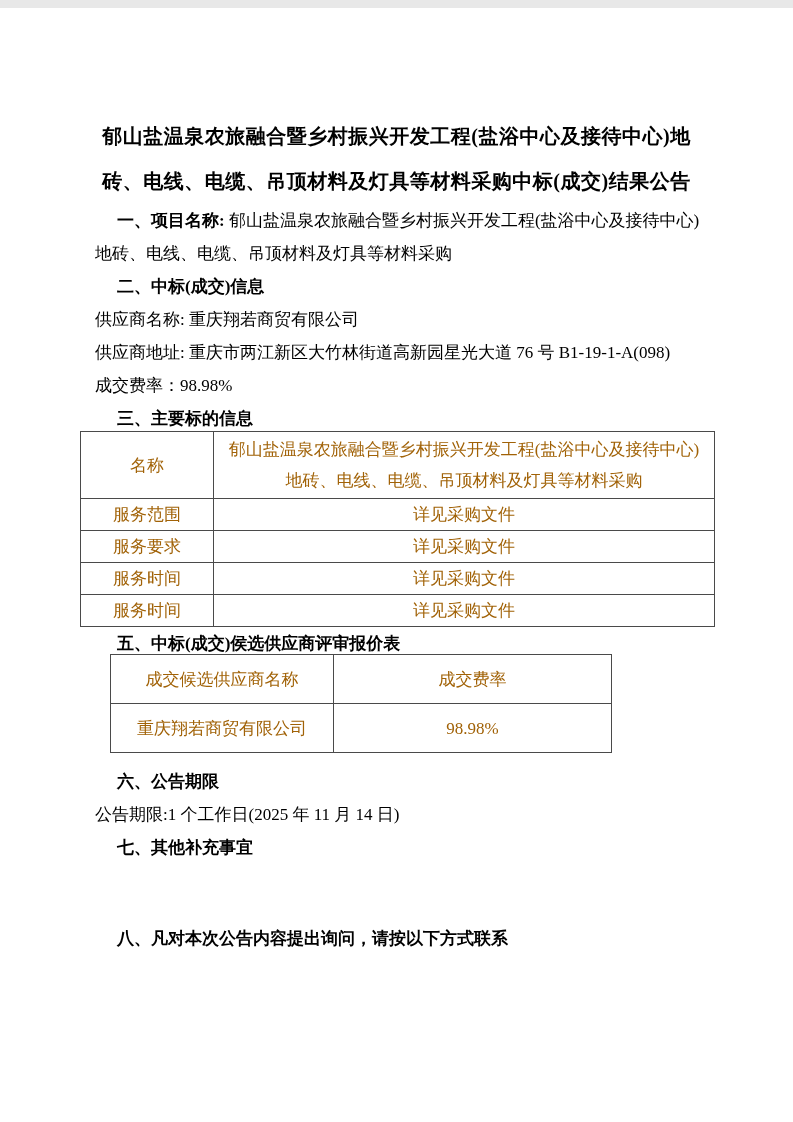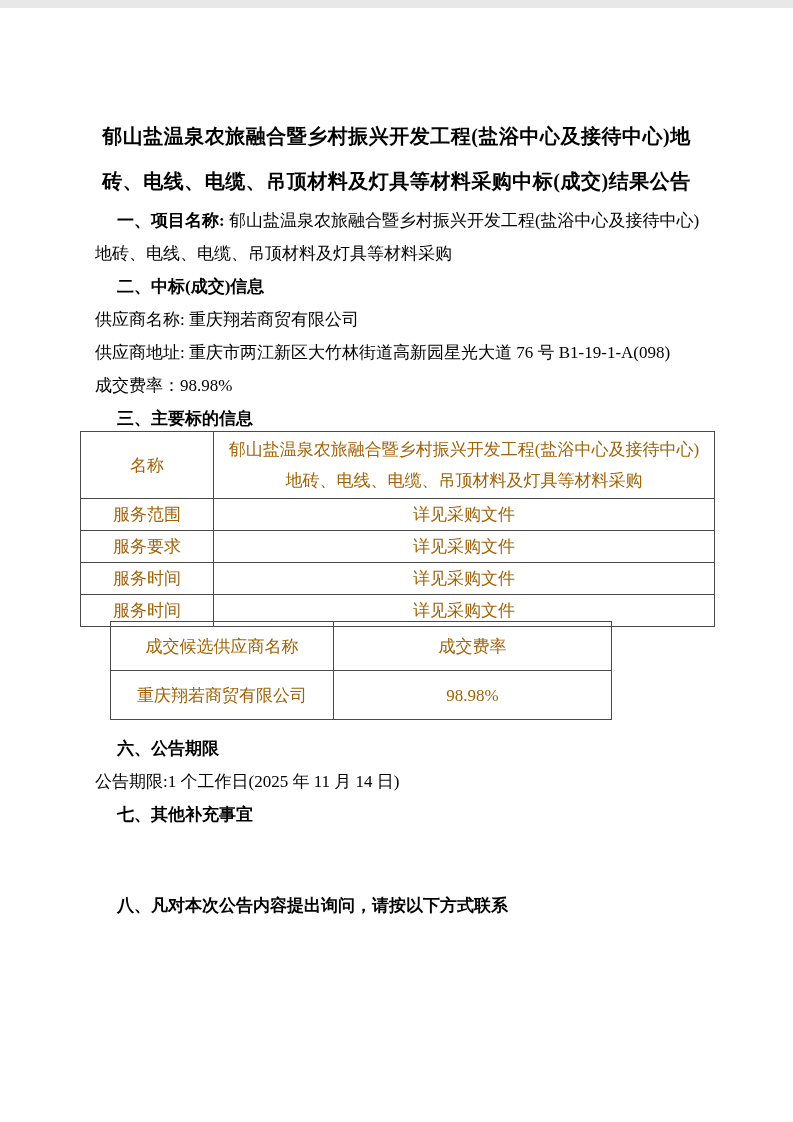--- a/index.html
+++ b/index.html
@@ -95,20 +95,21 @@
           <td class="row-sm">详见采购文件</td>
         </tr>
         <tr>
           <td class="row-sm">服务时间</td>
           <td class="row-sm">详见采购文件</td>
         </tr>
       </tbody>
     </table>
 
 
+    <div class="line indent bold">五、中标(成交)侯选供应商评审报价表</div>
 
     <table class="t2">
       <colgroup>
           <col class="col-name">
           <col>
         </colgroup>
       <tbody>
         <tr>
           <td>成交候选供应商名称</td>
           <td>成交费率</td>

